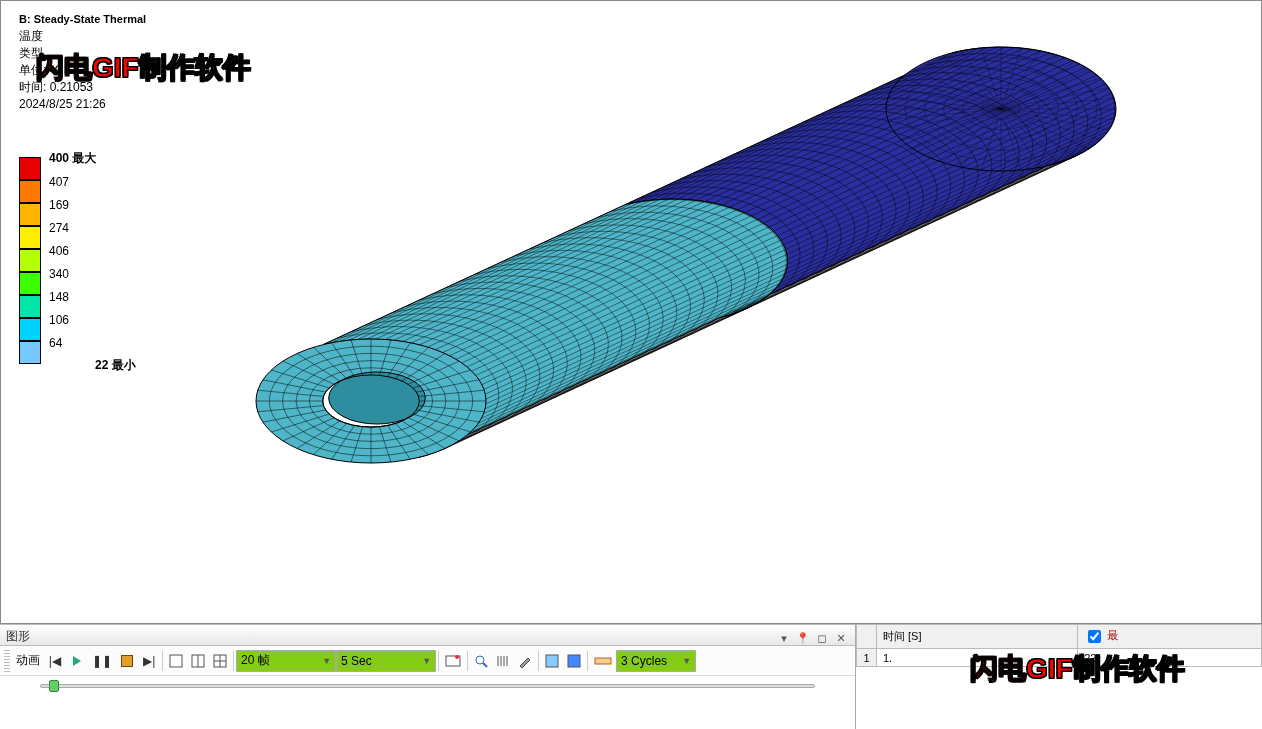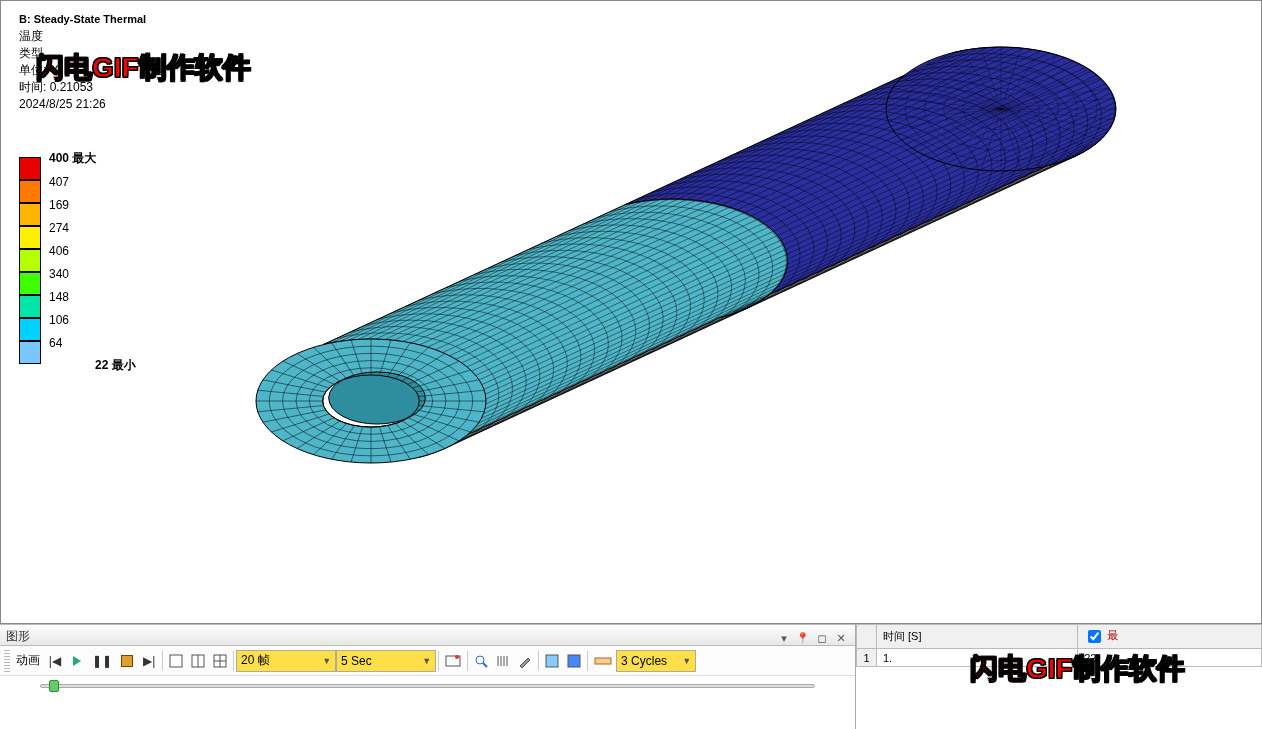--- a/index.html
+++ b/index.html
@@ -29,21 +29,21 @@
   #table-panel { flex: 1; min-width: 0; }
 
   .panel-title { display:flex; align-items:flex-end; height: 22px; background: linear-gradient(#fdfdfd,#e8e8e8); border-top:1px solid #bbb; border-bottom:1px solid #bbb; padding: 0 6px; font-size: 12px; color:#333; }
   .panel-title .spacer { flex:1; }
   .panel-title .btn { width: 16px; height: 14px; margin-left: 3px; display:flex; align-items:center; justify-content:center; font-size:11px; color:#555; cursor:pointer; }
 
   .toolbar { display:flex; align-items:center; height:30px; padding: 0 4px; background:#fcfcfc; border-bottom:1px solid #ddd; }
   .toolbar .grip { width:6px; height:22px; background: repeating-linear-gradient(to bottom,#bbb 0,#bbb 1px,transparent 1px,transparent 3px); margin-right:2px; }
   .toolbar .tbtn { min-width:22px; height:22px; display:flex; align-items:center; justify-content:center; border:1px solid transparent; border-radius:2px; cursor:pointer; color:#333; padding:0 3px; }
   .toolbar .sep { width:1px; height:20px; background:#ccc; margin:0 2px; }
-  .toolbar select, .toolbar .combo { height:22px; font-size:12px; border:1px solid #aaa; background:#fde047; }
+  .toolbar select, .toolbar .combo { height:22px; font-size:12px; border:1px solid #aaa; background:#84cc16; }
   .toolbar .combo { display:inline-flex; align-items:center; padding:0 4px; min-width:100px; justify-content:space-between; }
   .toolbar .combo .arrow { font-size:9px; color:#555; margin-left:6px; }
   .toolbar .lbl { padding: 0 4px; }
 
   .icon-sq { width:12px; height:12px; display:inline-block; }
   .stop-sq { background:#e0a030; border:1px solid #704800; }
 
   #timeline { height: 28px; padding: 8px 40px 0 40px; }
   #timeline .track { position:relative; height:4px; background:#ddd; border:1px solid #aaa; border-radius:2px; }
   #timeline .thumb { position:absolute; top:-5px; left:1%; width:10px; height:12px; background:#6c6; border:1px solid #384; border-radius:2px; }

